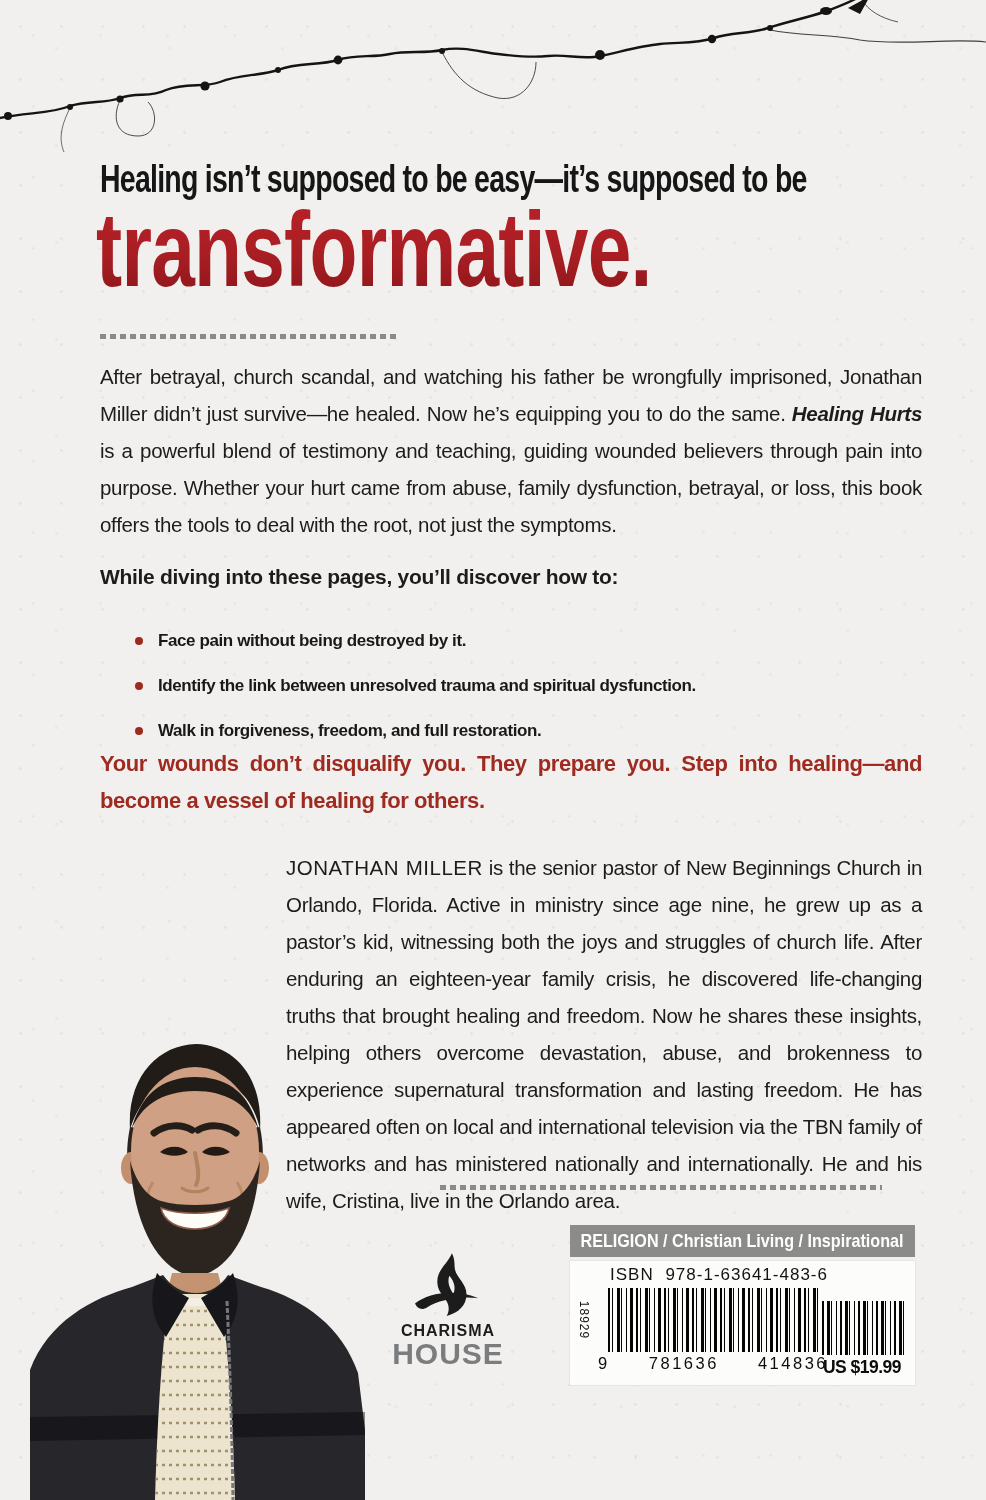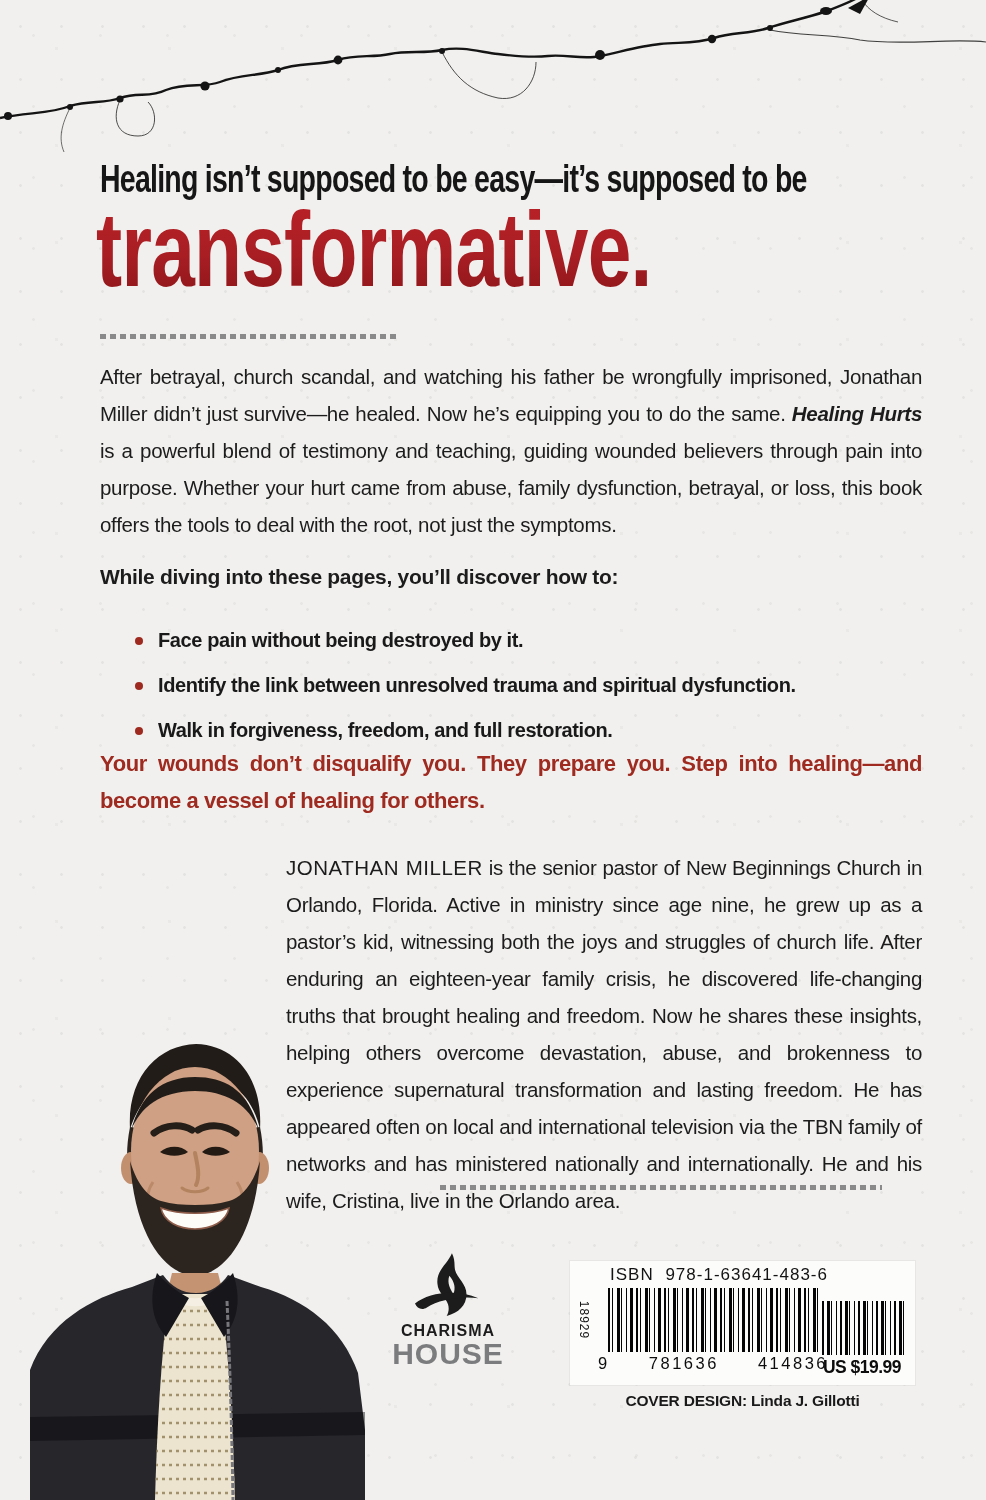--- a/index.html
+++ b/index.html
@@ -39,21 +39,21 @@
 
   .body-text { color:#1c1c1c; font-size:20.5px; line-height:37px; letter-spacing:-0.3px; text-align:justify; }
   .para1 { position:absolute; left:100px; top:358px; width:822px; }
   .book-title-inline { font-weight:bold; font-style:italic;margin-top:35px; }
 
   .list-intro { position:absolute; left:100px; top:565px; width:822px; color:#1c1c1c; font-size:21px; letter-spacing:-0.3px;font-weight:bold; }
 
   .bullets { position:absolute; left:128px; top:618px; width:800px; list-style:none; }
   .bullets li {
     position:relative; padding-left:30px; color:#191919;
-    font-size:20px; font-weight:bold; letter-spacing:-0.4px; line-height:45px;
+    font-size:17px; font-weight:bold; letter-spacing:-0.4px; line-height:45px;
   }
   .bullets li .dot {
     position:absolute; left:7px; top:19px; width:8px; height:8px;
     border-radius:50%; background:#9e2a1f;
   }
 
   .callout {
     position:absolute; left:100px; top:745px; width:822px;
     color:#9e2a20; font-size:22px; font-weight:bold; letter-spacing:-0.4px;
     line-height:37px; text-align:justify;
@@ -226,30 +226,32 @@
   <div class="publisher">
     <svg class="flame" viewBox="0 0 120 100" aria-hidden="true">
       <path fill="#1c1c1c" d="M66,2 C58,20 42,28 44,48 C45,62 56,68 60,79 C62,86 61,91 58,97 C76,92 88,81 88,64 C88,46 70,38 70,22 C70,14 69,8 66,2 Z"></path>
       <path fill="#f1f0ee" d="M62,36 C58,48 64,56 68,64 C72,55 70,45 62,36 Z"></path>
       <path fill="#1c1c1c" d="M10,78 C32,60 74,56 106,70 C80,66 46,72 28,84 C20,89 13,85 10,78 Z"></path>
     </svg>
     <div class="pub-line1">CHARISMA</div>
     <div class="pub-line2">HOUSE</div>
   </div>
 
+  <div class="badge">
+    <span>RELIGION / Christian Living / Inspirational</span>
+  </div>
 
   <div class="barcode-box">
     <div class="side-num">18929</div>
     <div class="isbn-line">ISBN 978-1-63641-483-6</div>
     <div class="main-bars"></div>
     <div class="main-digits">
       <span>9</span>
       <span>781636</span>
       <span>414836</span>
     </div>
     <div class="addon-code">51999</div>
     <div class="addon-bars"></div>
     <div class="addon-price">US $19.99</div>
   </div>
 
-  <div class="credit">COVER DESIGN: Linda J. Gillotti</div>
 
 </div>
 
 </body></html>

